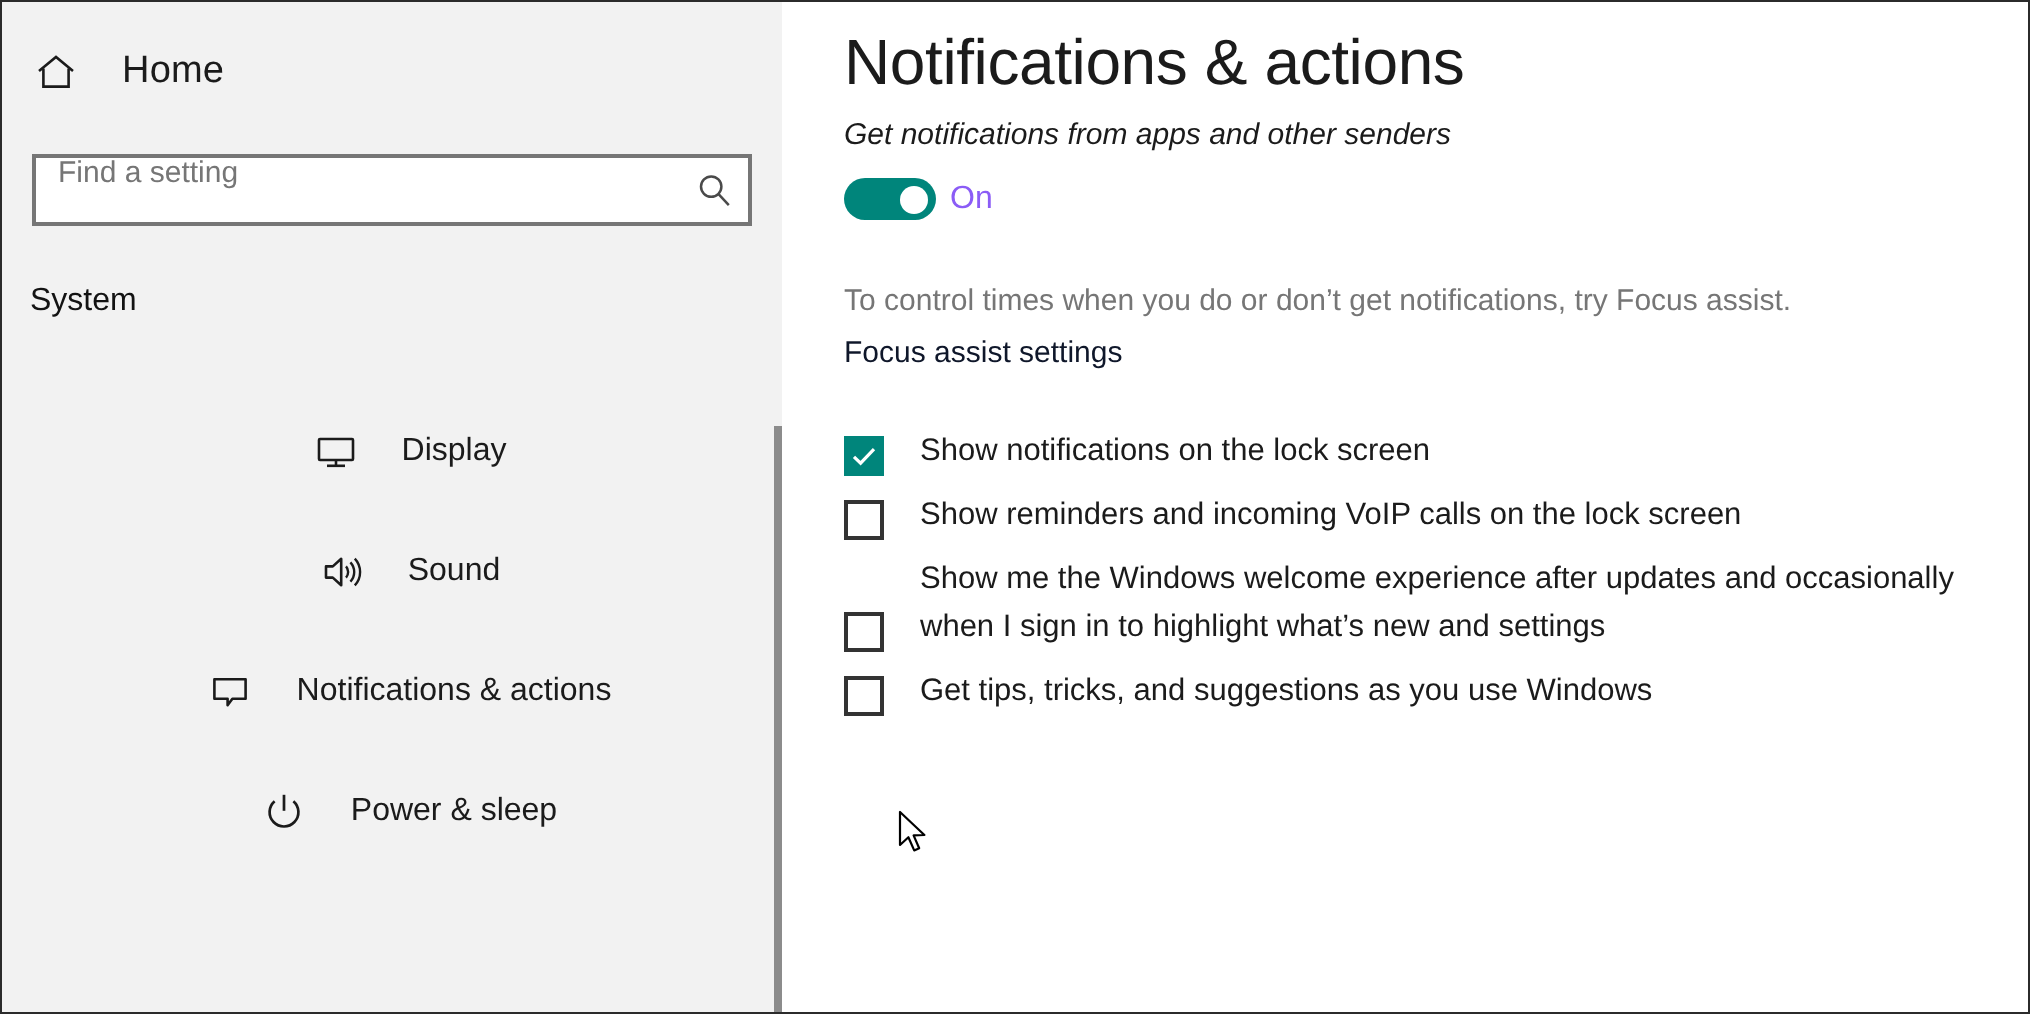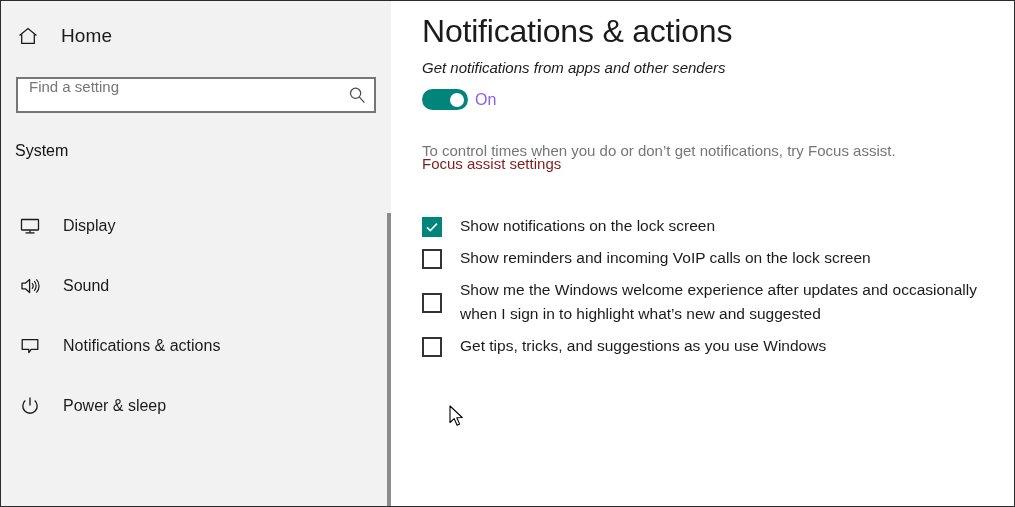--- a/index.html
+++ b/index.html
@@ -76,20 +76,21 @@
     position: absolute;
     left: 0; top: 205px;
     width: 390px;
   }
   .nav-item {
     display: flex; align-items: center;
     height: 40px;
     padding-left: 16px;
     margin-bottom: 20px;
     cursor: default;
+    justify-content: center;
   }
   .nav-item .ico {
     width: 26px; height: 26px;
     display: flex; align-items: center; justify-content: center;
     flex: 0 0 26px;
   }
   .nav-item .nav-label {
     margin-left: 20px;
     font-size: 16px;
     color: #1b1b1b;
@@ -156,36 +157,36 @@
   }
   #focus-hint {
     position: absolute;
     left: 31px; top: 139px;
     font-size: 15px;
     color: #767676;
     line-height: 21px;
   }
   #focus-link {
     position: absolute;
-    left: 31px; top: 152px;
+    left: 31px; top: 165px;
     font-size: 15px;
-    color: #7f1d1d;
+    color: #0f172a;
     text-decoration: none;
     line-height: 21px;
     cursor: default;
   }
 
   #checkbox-list {
     position: absolute;
     left: 31px; top: 213px;
     width: 560px;
   }
   .cb-row {
     display: flex;
-    align-items: center;
+    align-items: flex-end;
     margin-bottom: 8px;
   }
   .cb-box {
     width: 20px; height: 20px;
     flex: 0 0 20px;
     border: 2px solid #333333;
     background: #ffffff;
     margin-top: 2px;
     position: relative;
     cursor: default;
@@ -323,21 +324,21 @@
           
         </span>
         <span class="cb-label">Show reminders and incoming VoIP calls on the lock screen</span>
       </div>
 
 
       <div class="cb-row">
         <span class="cb-box">
           
         </span>
-        <span class="cb-label">Show me the Windows welcome experience after updates and occasionally when I sign in to highlight what’s new and suggested</span>
+        <span class="cb-label">Show me the Windows welcome experience after updates and occasionally when I sign in to highlight what’s new and settings</span>
       </div>
 
 
       <div class="cb-row">
         <span class="cb-box">
           
         </span>
         <span class="cb-label">Get tips, tricks, and suggestions as you use Windows</span>
       </div>
 

